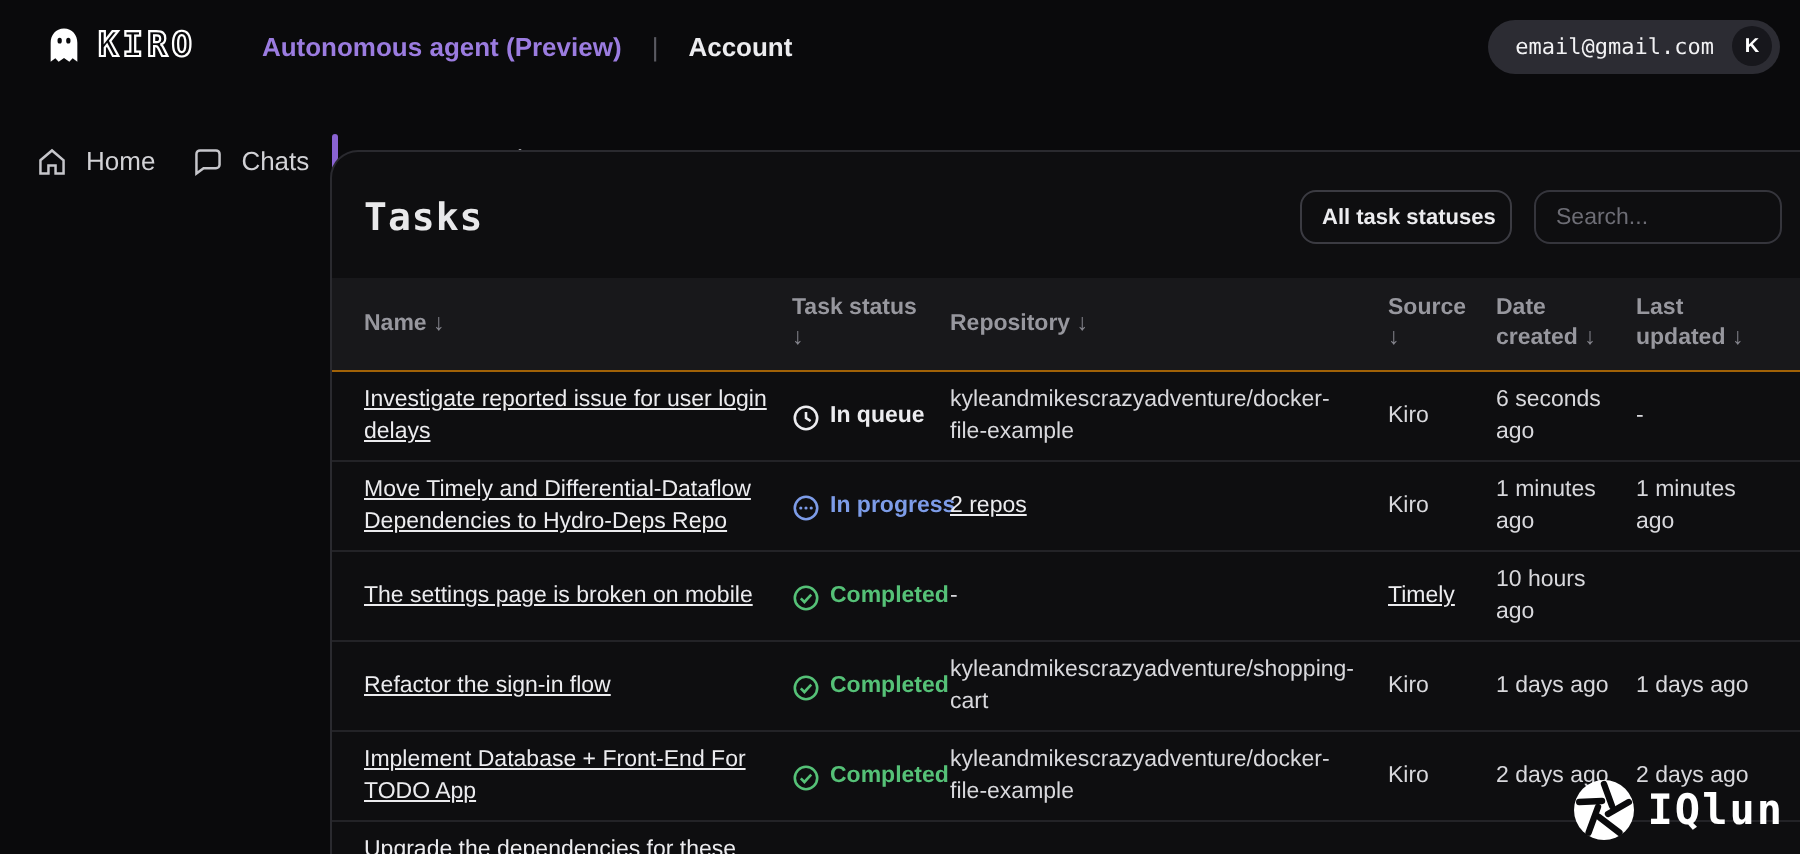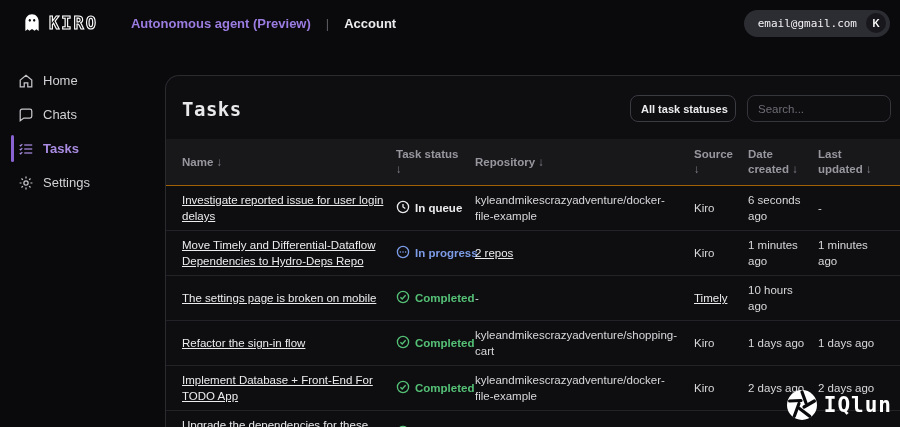--- a/index.html
+++ b/index.html
@@ -29,21 +29,21 @@
     display:flex; align-items:center; gap:9px; padding:0 4px 0 14px; cursor:pointer;
   }
   .account-email { font-family:"DejaVu Sans Mono", monospace; font-size:11px; color:#f2f2f4; }
   .account-avatar {
     width:20px; height:20px; border-radius:50%; background:#17171c; color:#fff;
     font-size:10px; font-weight:bold; display:flex; align-items:center; justify-content:center;
   }
 
   
   .sidebar { position:absolute; left:0; top:46px; bottom:0; width:165px; padding-top:23px;
-             display:flex; flex-direction:column; gap:11px; }
+             display:flex; flex-direction:row; }
   .side-item { position:relative; height:23px; display:flex; align-items:center; gap:9px;
                padding-left:18px; font-size:13px; color:#d2d2d6; cursor:pointer; }
   .side-item svg { stroke:#c6c6cb; fill:none; stroke-width:1.4; flex:0 0 auto; }
   .side-item.active { color:#a98ce2; font-weight:bold; }
   .side-item.active svg { stroke:#a98ce2; }
   .active-bar { display:none; position:absolute; left:11px; top:-2px; width:3px; height:27px;
                 border-radius:2px; background:#8a63d2; }
   .side-item.active .active-bar { display:block; }
 
   
@@ -53,39 +53,39 @@
     border-radius:14px 0 0 0; overflow:hidden; display:flex; flex-direction:column;
   }
   .panel-head { display:flex; align-items:center; padding:19px 9px 17px 16px; }
   .panel-title { font-family:"DejaVu Sans Mono", monospace; font-size:19px; font-weight:bold; letter-spacing:0.5px; }
   .controls { margin-left:auto; display:flex; gap:11px; }
   .select-box { width:106px; height:27px; border:1px solid #3b3b42; border-radius:8px;
                 display:flex; align-items:center; gap:6px; padding:0 8px 0 10px;
                 font-size:11px; font-weight:bold; color:#ececef; cursor:pointer; }
   .select-box .sel-label { flex:1; white-space:nowrap; }
   .select-box svg { stroke:#9a9aa1; fill:none; stroke-width:1.4; }
-  .search-box { width:144px; height:27px; border:1px solid #35353c; border-radius:8px;
+  .search-box { width:124px; height:27px; border:1px solid #35353c; border-radius:8px;
                 display:flex; align-items:center; padding:0 10px; }
   .search-box input { width:100%; background:transparent; border:none; outline:none;
                       color:#e8e8ea; font-size:11.5px; font-family:inherit; }
   .search-box input::placeholder { color:#6d6d75; }
 
   
   .grid-cols { display:grid; grid-template-columns:214px 79px 219px 54px 70px 74px;
                padding-left:16px; padding-right:9px; }
   .thead { background:#18181b; border-bottom:1px solid #a16207;
            padding-top:8px; padding-bottom:8px; align-items:center;
            font-size:11.5px; font-weight:bold; color:#97979e; line-height:15px; }
   .hcell { padding-right:8px; cursor:pointer; }
   .hcell .arrow { color:#85858d; font-weight:normal; }
   .trow { border-bottom:1px solid #232327; padding-top:6px; padding-bottom:6px;
           align-items:center; font-size:11.5px; line-height:16px; }
   .cell-name { padding-right:12px; }
   .cell-name a { color:#ececef; text-decoration:underline; cursor:pointer; }
-  .cell-status { display:flex; align-items:flex-start; gap:5px; font-weight:bold; white-space:nowrap; }
+  .cell-status { display:flex; align-items:flex-end; gap:5px; font-weight:bold; white-space:nowrap; }
   .cell-status svg { fill:none; stroke:currentColor; stroke-width:1.3; flex:0 0 auto; }
   .st-queue { color:#ececef; }
   .st-progress { color:#7d9ce8; }
   .st-completed { color:#55c177; }
   .cell-repo { color:#d8d8dc; padding-right:12px; }
   .cell-source { color:#d8d8dc; padding-right:6px; }
   .cell-date { color:#d8d8dc; padding-right:8px; }
   .linkish { text-decoration:underline; color:#ececef !important; cursor:pointer; }
   .table-footer { flex:1; background:#18181b; }
 

